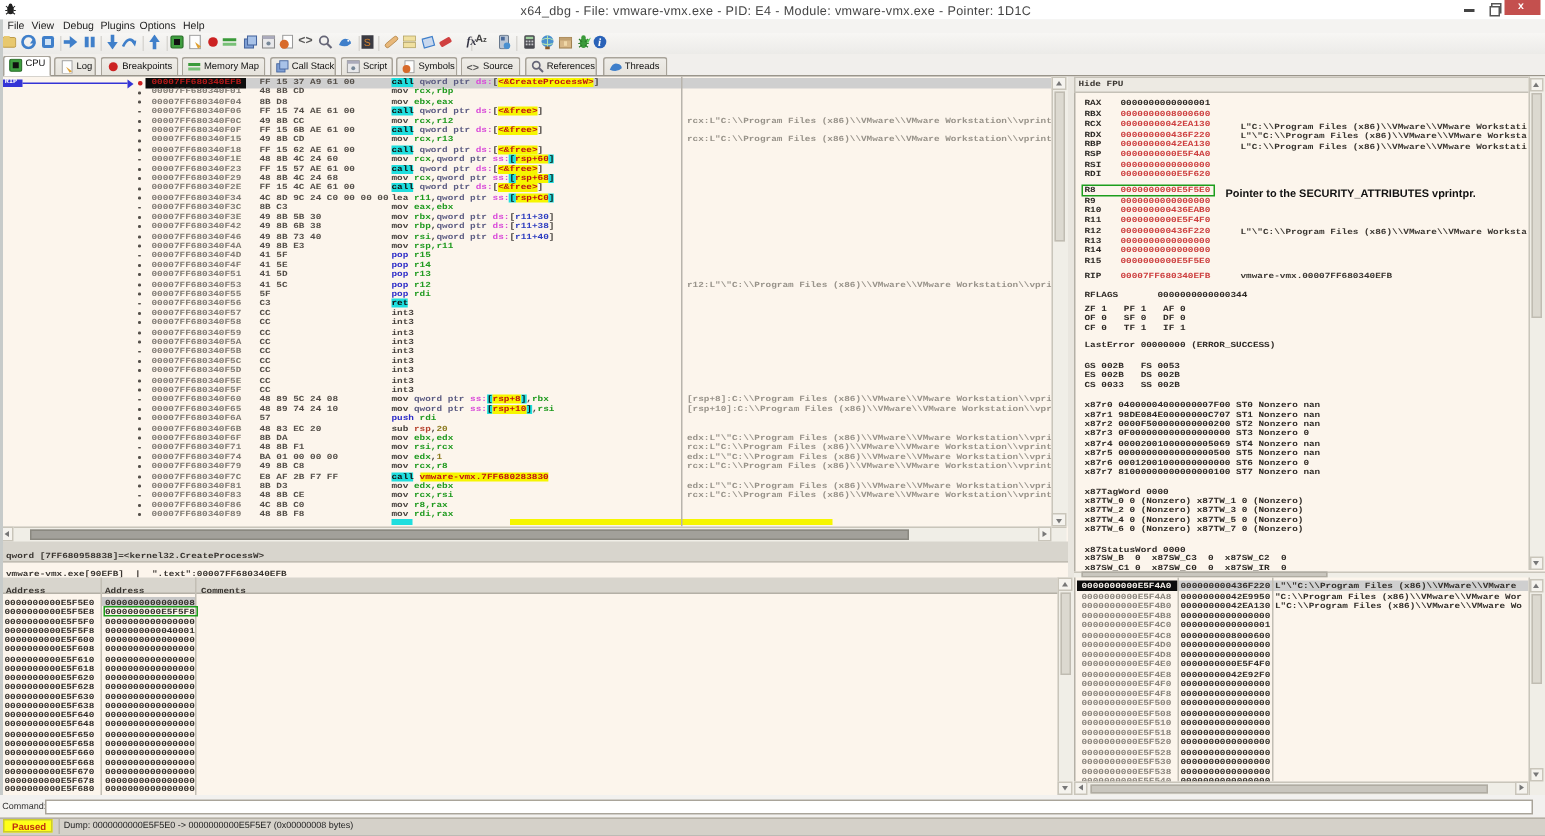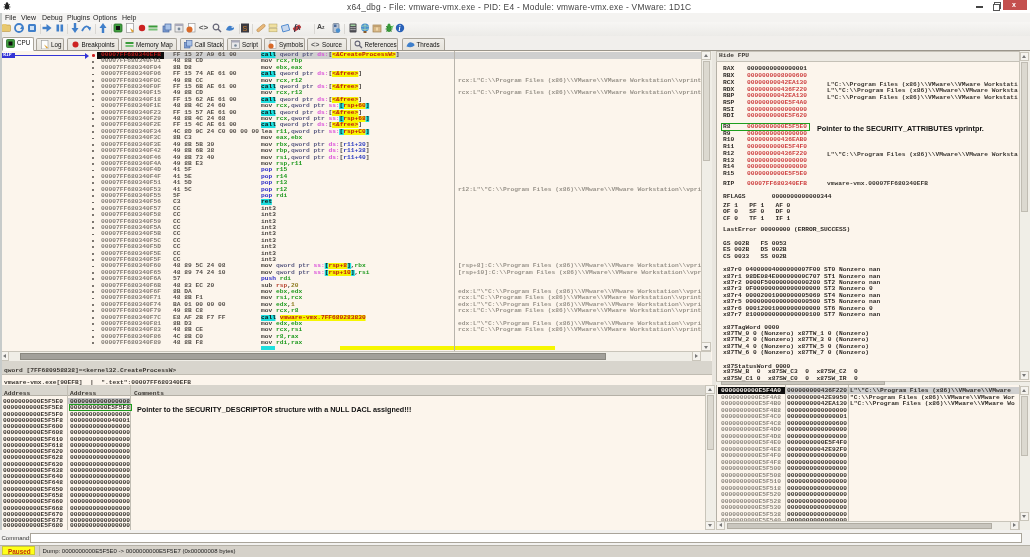--- a/index.html
+++ b/index.html
@@ -22,21 +22,21 @@
 </style></head><body>
 <div id="w">
 <div class="a" style="left:0;top:0;width:1030px;height:13px;background:#ffffff;border-bottom:1px solid #f0f0f0"></div>
 <div class="a" style="left:3px;top:2px;width:8px;height:8px">
       <svg width="8" height="8">
         <ellipse cx="4" cy="4.5" rx="2.2" ry="3" fill="#222"></ellipse>
         <circle cx="4" cy="1.5" r="1.2" fill="#222"></circle>
         <path d="M1 2 L3 4 M7 2 L5 4 M0.5 5 L2 5 M7.5 5 L6 5 M1 7.5 L3 6 M7 7.5 L5 6" stroke="#222" stroke-width="0.7"></path>
       </svg>
     </div>
-<div class="sans" style="left:347px;top:1.8px;font-size:8.4px;letter-spacing:0.25px;color:#444;">x64_dbg - File: vmware-vmx.exe - PID: E4 - Module: vmware-vmx.exe - VMware: 1D1C</div>
+<div class="sans" style="left:347px;top:1.8px;font-size:8.4px;letter-spacing:0.25px;color:#444;">x64_dbg - File: vmware-vmx.exe - PID: E4 - Module: vmware-vmx.exe - Pointer: 1D1C</div>
 <div class="a" style="left:976px;top:6px;width:7px;height:1.6px;background:#444"></div>
 <div class="a" style="left:994px;top:2px;width:5px;height:5px;border:1px solid #555;background:#fff"></div>
 <div class="a" style="left:992.5px;top:3.5px;width:5px;height:5px;border:1px solid #555;background:#fff"></div>
 <div class="a" style="left:1003px;top:0;width:24px;height:10px;background:#c4504e"></div>
 <div class="sans" style="left:1012px;top:1px;font-size:7px;color:#fff;font-weight:bold">x</div>
 <div class="a" style="left:0;top:13px;width:1030px;height:9px;background:#f4f3f1"></div>
 <div class="sans" style="left:5px;top:13.5px;font-size:7px;color:#222">File</div>
 <div class="sans" style="left:21px;top:13.5px;font-size:7px;color:#222">View</div>
 <div class="sans" style="left:42px;top:13.5px;font-size:7px;color:#222">Debug</div>
 <div class="sans" style="left:67px;top:13.5px;font-size:7px;color:#222">Plugins</div>
@@ -176,21 +176,21 @@
 <div class="a" style="left:280.5px;top:23px;width:10px;height:10px">
       <svg width="10" height="10">
         <rect x="1" y="2" width="7" height="6" fill="#c8d8ee" stroke="#3f7fca" stroke-width="0.8" transform="rotate(-15 5 5)"></rect>
       </svg>
     </div>
 <div class="a" style="left:291.5px;top:23px;width:10px;height:10px">
       <svg width="10" height="10">
         <rect x="1" y="3" width="8" height="4" rx="1" fill="#d04040" transform="rotate(-30 5 5)"></rect>
       </svg>
     </div>
-<div class="a" style="left:294px;top:23px;width:10px;height:10px">
+<div class="a" style="left:311px;top:23px;width:10px;height:10px">
       <div style="font:italic bold 8px 'Liberation Serif',serif;color:#334">fx</div>
     </div>
 <div class="a" style="left:317px;top:23px;width:10px;height:10px">
       <div style="font:bold 7px 'Liberation Sans',sans-serif;color:#444">A<span style="font-size:5px">z</span></div>
     </div>
 <div class="a" style="left:331px;top:23px;width:10px;height:10px">
       <svg width="10" height="10">
         <rect x="2" y="0.5" width="6" height="9" rx="1" fill="#b8c4d4" stroke="#68788c" stroke-width="0.7"></rect>
         <rect x="3" y="1.5" width="2.5" height="2.5" fill="#4a6a9a"></rect>
         <circle cx="7" cy="7.5" r="2.2" fill="#4a90d0"></circle>
@@ -706,21 +706,20 @@
 0000000000000000
 0000000000000000
 0000000000000000
 0000000000000000
 0000000000000000
 0000000000000000
 0000000000000000
 0000000000000000
 0000000000000000</pre>
 <div class="a" style="left:68.5px;top:403.9px;width:63px;height:6.8px;border:1.2px solid #1d9e1d;box-sizing:border-box"></div>
-<div class="sans" style="left:137px;top:404.8px;font-size:7.2px;font-weight:bold;color:#111">Pointer to the SECURITY_DESCRIPTOR structure with a NULL DACL assigned!!!</div>
 <div class="a" style="left:0;top:523.2px;width:700px;height:5.8px;overflow:hidden">
       <pre class="m" style="left:3px;top:0px;line-height:6.4px;color:#34302b;">0000000000E5F680</pre>
       <pre class="m" style="left:70px;top:0px;line-height:6.4px;color:#34302b;">0000000000000000</pre>
     </div>
 <div class="a sb" style="left:705px;top:385px;width:11px;height:145px;border-left:1px solid #c9c5ba"></div>
 <div class="sbtn" style="left:705px;top:385px;width:10px;height:9px"></div>
 <div class="sbtn" style="left:705px;top:521px;width:10px;height:9px"></div>
 <div class="a" style="left:706.5px;top:395px;width:7px;height:55px;background:#dcd9d0;border:1px solid #c0bcb2;box-sizing:border-box"></div>
 <div class="arr" style="left:707.5px;top:388px;border-bottom:3.5px solid #777;border-left:2.5px solid transparent;border-right:2.5px solid transparent"></div>
 <div class="arr" style="left:707.5px;top:524px;border-top:3.5px solid #777;border-left:2.5px solid transparent;border-right:2.5px solid transparent"></div>

